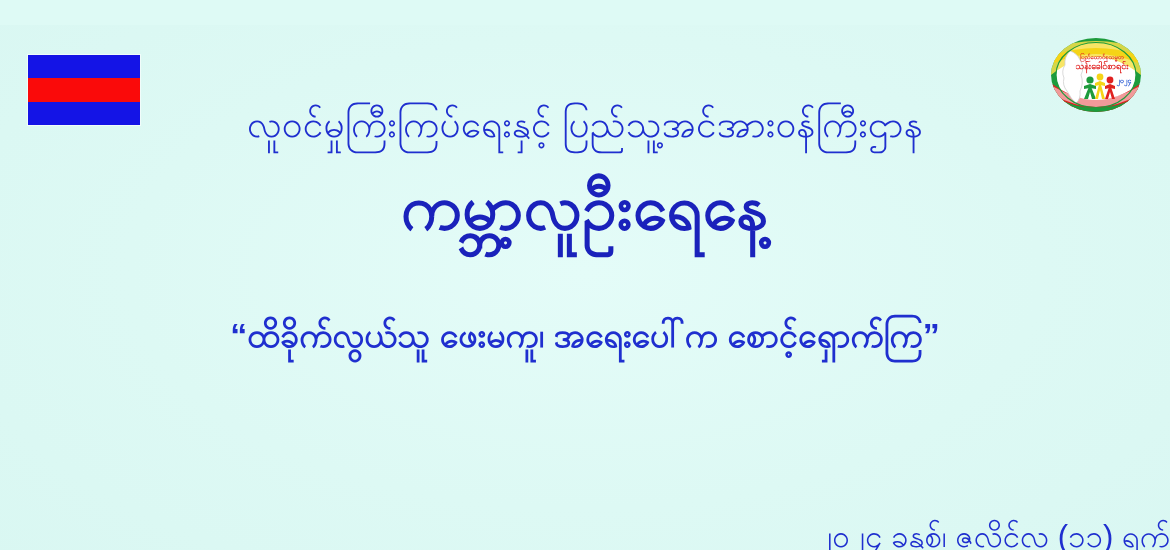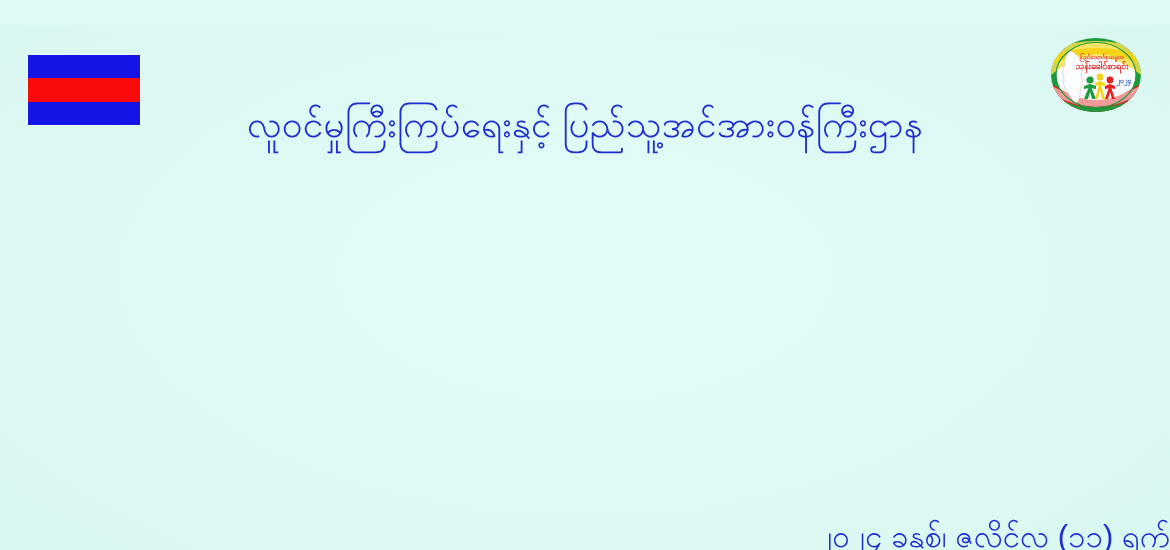--- a/index.html
+++ b/index.html
@@ -154,18 +154,20 @@
         <text x="62" y="26" font-family="'Liberation Sans', sans-serif" font-size="6" fill="#e02120" text-anchor="middle" font-weight="bold">ပြည်ထောင်စုသမ္မတ</text>
         <text x="62" y="36" font-family="'Liberation Sans', sans-serif" font-size="9" fill="#e02120" text-anchor="middle" font-weight="bold">သန်းခေါင်စာရင်း</text>
         <text x="84" y="50" font-family="'Liberation Sans', sans-serif" font-size="7" fill="#1a4fd0" text-anchor="middle" font-weight="bold">၂၀၂၄</text>
       </g>
       <ellipse cx="56" cy="42" rx="40" ry="32.5" fill="none" stroke="#1d9b3c" stroke-width="1.2"></ellipse>
     </svg>
   </div>
 
   <div class="line" id="ministry-line">လူဝင်မှုကြီးကြပ်ရေးနှင့် ပြည်သူ့အင်အားဝန်ကြီးဌာန</div>
 
+  <div class="line" id="event-title-line">ကမ္ဘာ့လူဦးရေနေ့</div>
 
+  <div class="line" id="slogan-my-line">“ထိခိုက်လွယ်သူ ဖေးမကူ၊ အရေးပေါ်က စောင့်ရှောက်ကြ”</div>
 
 
   <div class="line" id="date-line">၂၀၂၄ ခုနှစ်၊ ဇူလိုင်လ (၁၁) ရက်</div>
 
 </div>
 
 </body></html>

